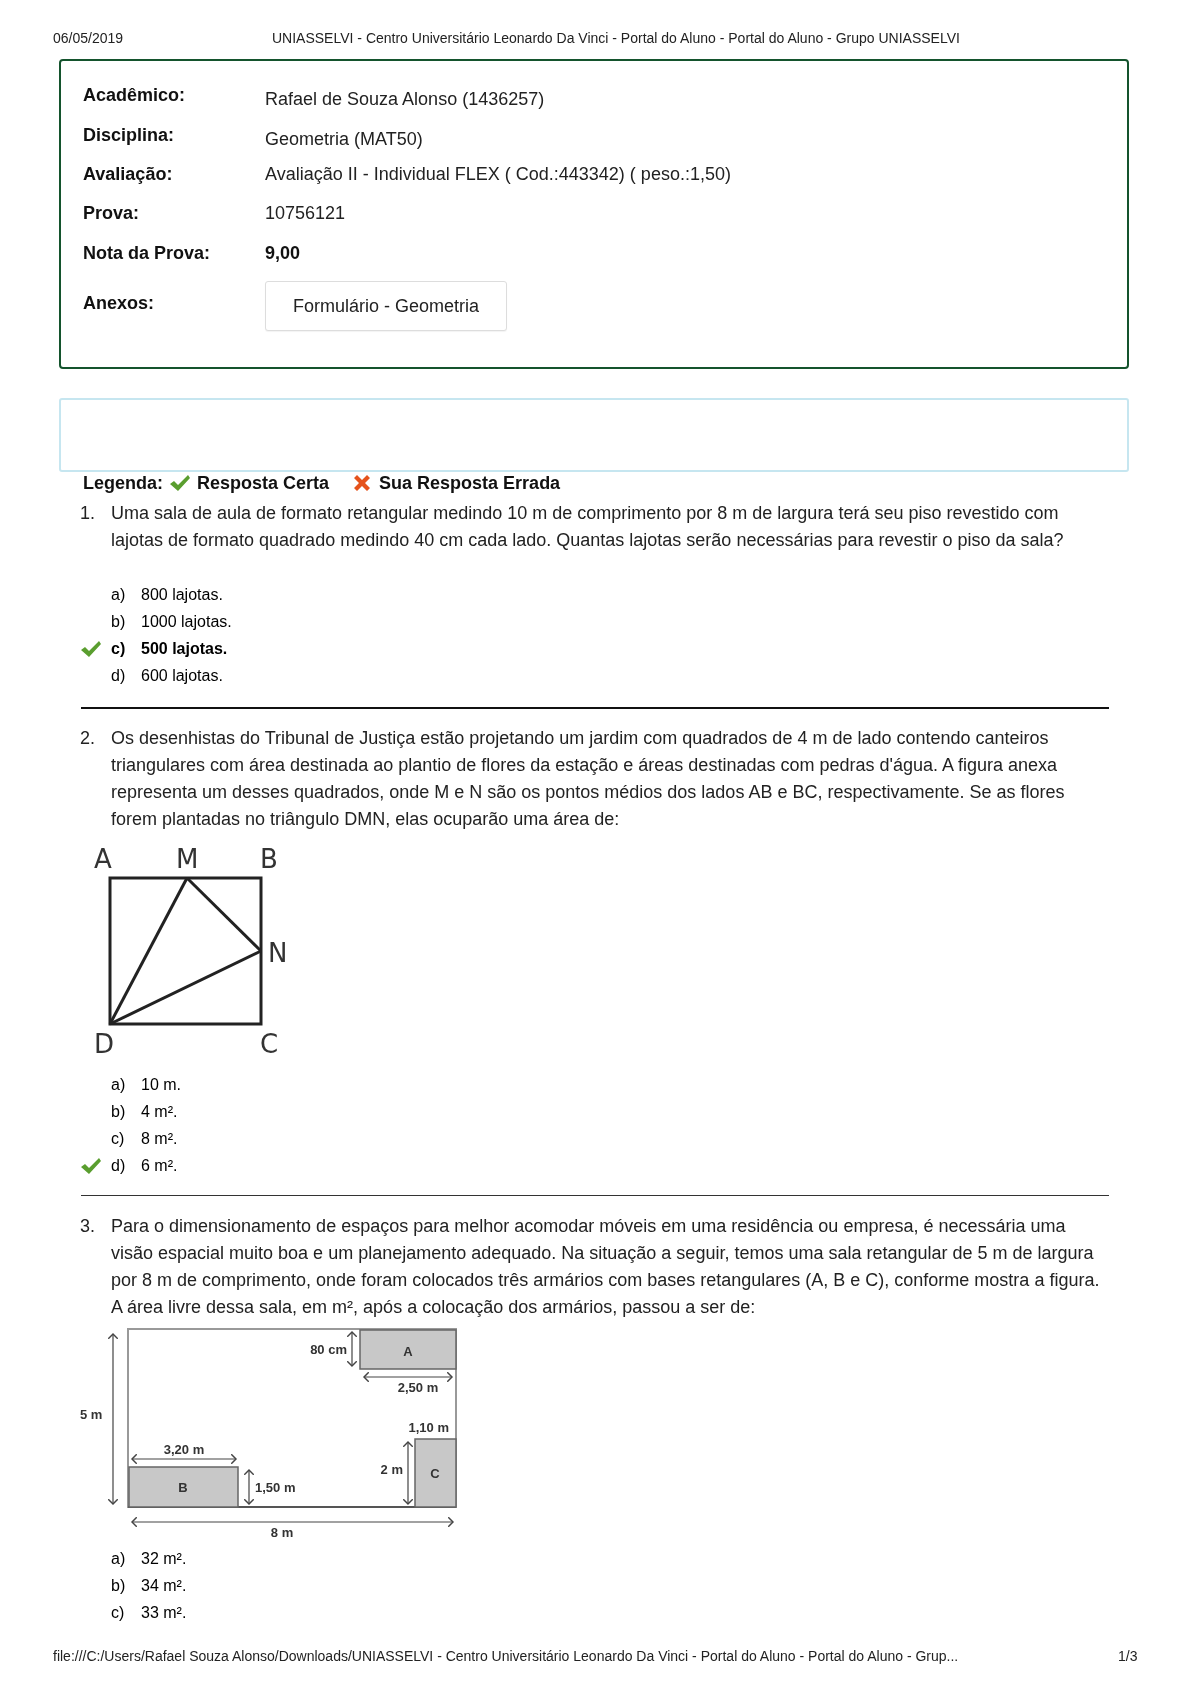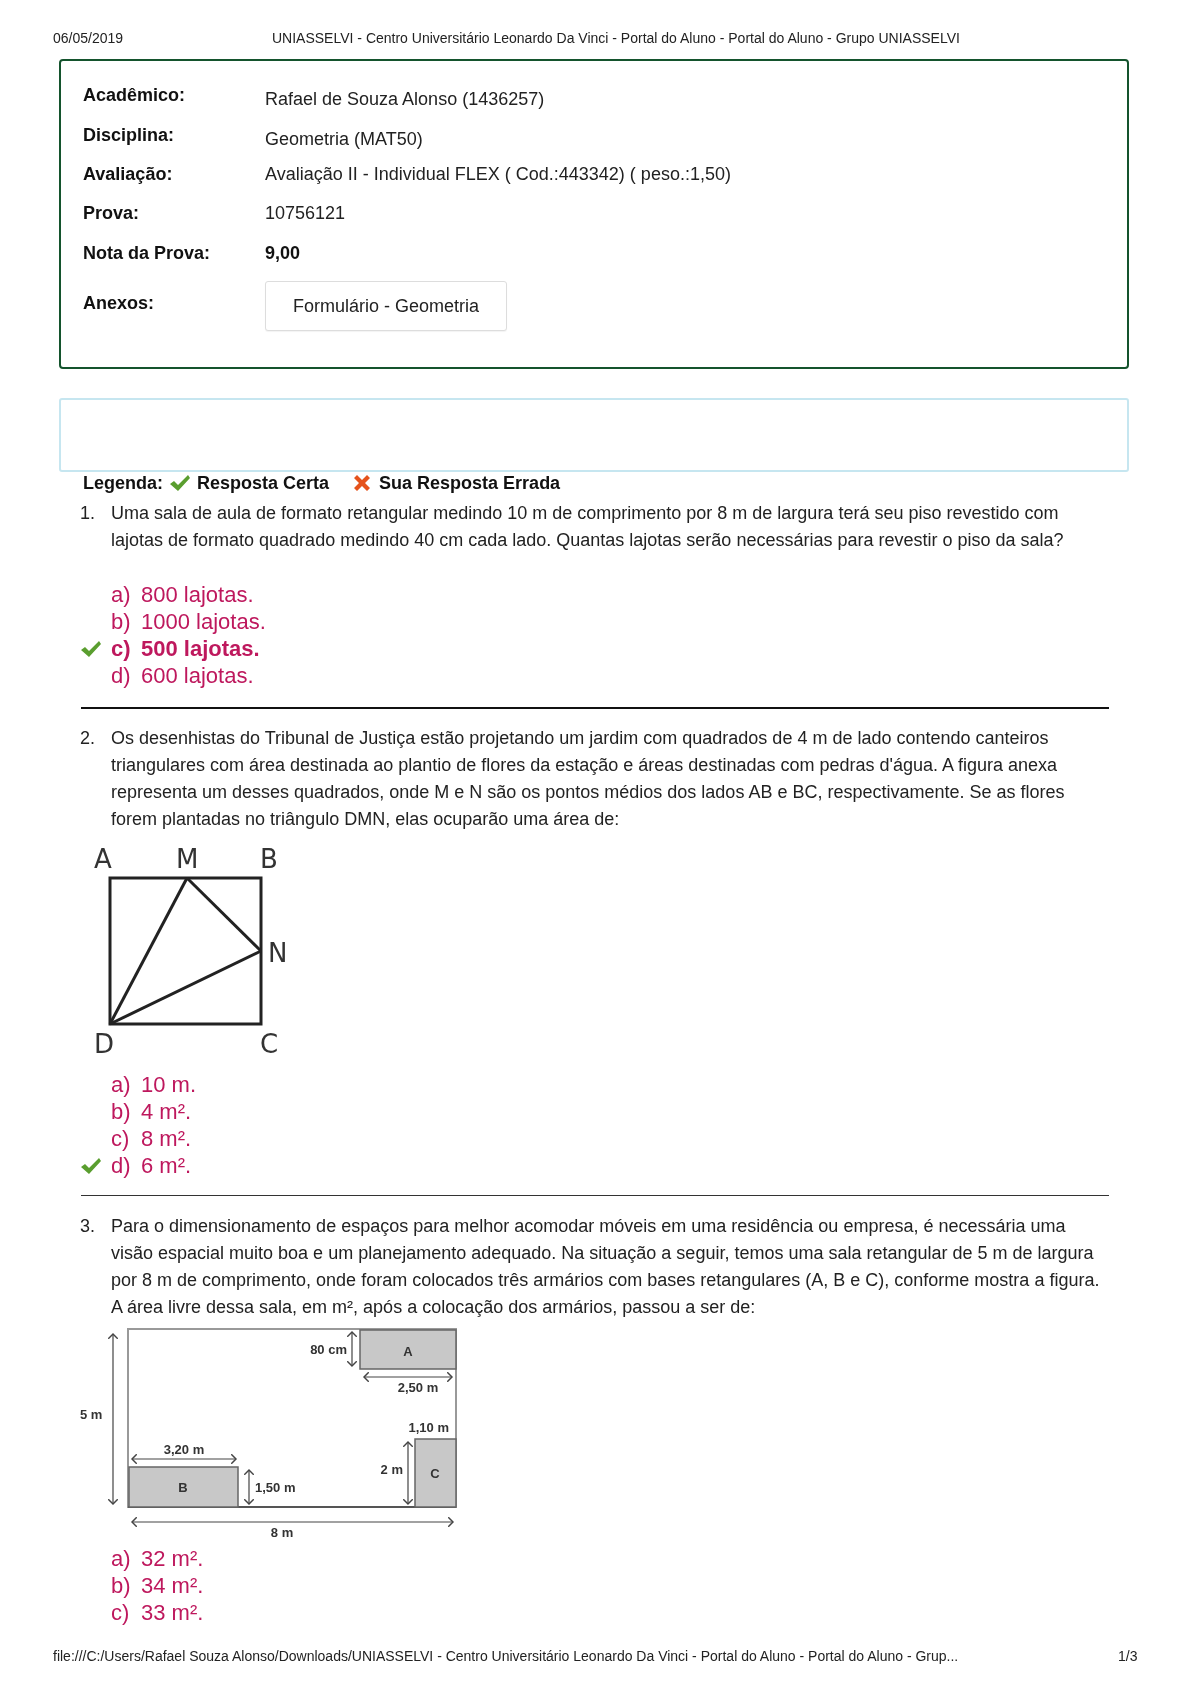--- a/index.html
+++ b/index.html
@@ -19,21 +19,21 @@
   .attach-btn { position:absolute; left:182px; top:-12px; width:240px; height:48px; border:1px solid #ddd; border-radius:3px; font-size:18px; display:flex; align-items:center; justify-content:center; background:#fff; box-shadow:0 1px 1px rgba(0,0,0,0.05); cursor:pointer; }
 
   .legend-panel { position:absolute; left:59px; top:398px; width:1070px; height:74px; border:2px solid #c6e6f0; border-radius:3px; box-sizing:border-box; }
   .legend-panel .content { position:absolute; left:22px; top:24px; font-size:18px; font-weight:bold; color:#111; display:flex; align-items:center; gap:6px; white-space:nowrap;margin-top:48px; }
   .icon-check { display:inline-block; width:22px; height:18px; }
   .icon-x { display:inline-block; width:22px; height:22px; }
 
   .question { position:absolute; left:80px; width:1040px; font-size:18px; line-height:27px; color:#222; }
   .question .num { position:absolute; left:0; top:0; }
   .question .text { position:absolute; left:31px; width:1000px; }
-  .option { position:absolute; left:31px; font-size:22px; color:#be185d; white-space:nowrap; }
+  .option { position:absolute; left:31px; font-size:16px; color:#000000; white-space:nowrap; }
   .option .letter { display:inline-block; width:30px; }
   .opt-check { position:absolute; left:-31px; top:5px; }
   .separator { position:absolute; left:81px; width:1028px; height:0; border-top:2px solid #111; }
   .separator.thin { border-top:1px solid #333; }
 
   .figure { position:absolute; }
 </style>
 </head>
 <body>
 

